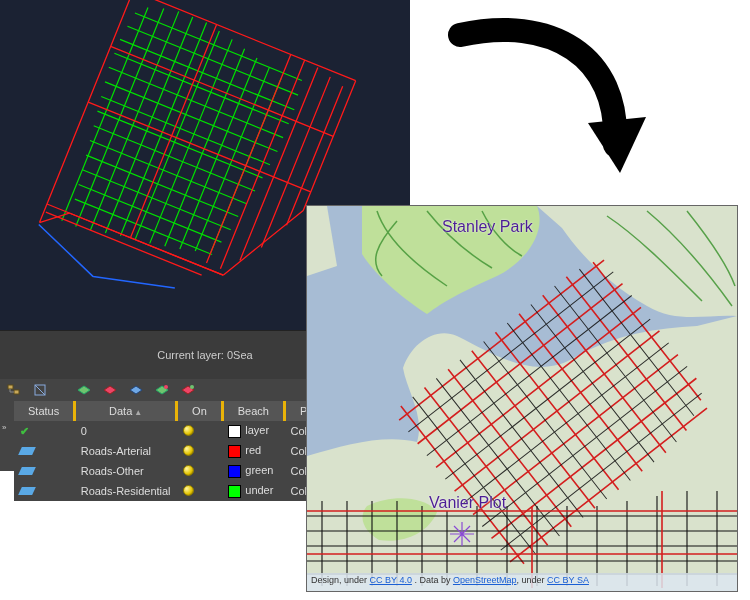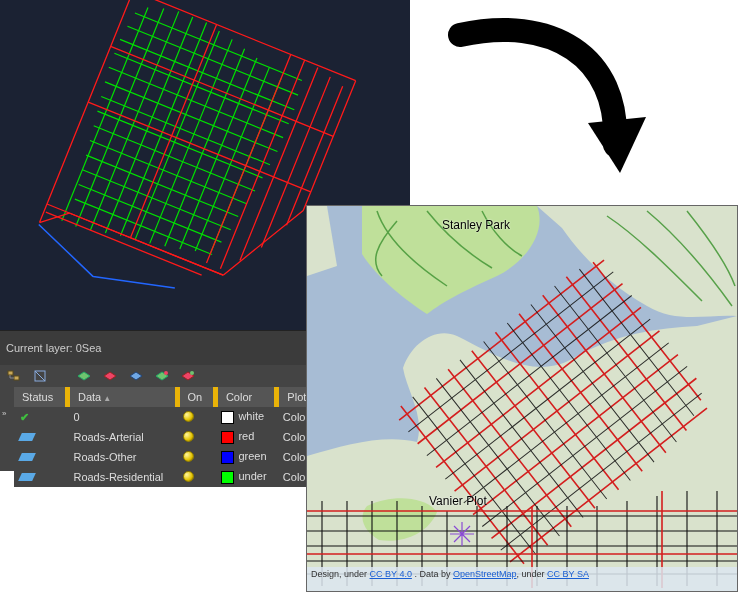--- a/index.html
+++ b/index.html
@@ -1,39 +1,39 @@
 <!DOCTYPE html>
 <html><head>
 <meta charset="utf-8">
 <style>
   html,body{margin:0;padding:0;width:750px;height:600px;background:#fff;font-family:Arial,Helvetica,sans-serif;font-size:11px;position:relative;overflow:hidden}
   .cad-pane{position:absolute;left:0;top:0;width:410px;height:470px;background:#1b2233}
   .cad-canvas{position:absolute;left:0;top:0;width:410px;height:330px}
   .layer-panel{position:absolute;left:0;top:330px;width:410px;height:140px;background:#444;color:#ddd;border-top:1px solid #222}
-  .cur-row{background:#3b3b3b;height:18px;line-height:18px;padding:8px 6px;display:flex;justify-content:flex-start;color:#ccc}
+  .cur-row{background:#3b3b3b;height:18px;line-height:18px;padding:15px 6px;display:flex;justify-content:center;color:#ccc}
   .toolbar{height:22px;display:flex;align-items:center;gap:10px;padding:0 6px;background:#444}
   .tb-ico{width:16px;height:16px;display:flex;align-items:center;justify-content:center}
   .grid{width:100%;border-collapse:collapse}
-  .grid th{background:#555;color:#ddd;text-align:left;font-weight:normal;padding:2px 8px;border-right:5px solid #eab308;height:16px;white-space:nowrap}
+  .grid th{background:#555;color:#ddd;text-align:center;font-weight:normal;padding:2px 14px;border-right:3px solid #eab308;height:16px;white-space:nowrap}
   .grid td{padding:2px 6px;border:0;color:#ddd;height:16px;white-space:nowrap}
   .grid tr.row{background:#444}
   .sort-ico{font-size:8px;margin-left:2px;color:#aaa}
   .swatch{display:inline-block;width:11px;height:11px;border:1px solid #000;vertical-align:middle;margin-right:4px}
   .bulb{width:9px;height:9px;border-radius:50%;background:radial-gradient(circle at 30% 30%,#fff6a0,#e4c400 60%,#6a5700);display:inline-block;border:1px solid #8a7700}
   .layer-ico{display:inline-block;width:14px;height:8px;background:#5aa9e6;transform:skewX(-25deg)}
   .check{color:#3fbf3f;font-weight:bold}
   .lw-bar{display:inline-block;height:3px;background:#ccc;width:30px;vertical-align:middle;margin-right:4px}
   .plot{color:#9a9a9a}
   .chev{position:absolute;left:2px;top:22px;color:#ccc;font-size:8px}
   .map-pane{position:absolute;right:12px;bottom:8px;width:430px;height:385px;background:#aab9cc;border:1px solid #666;overflow:hidden}
-  .map-label{position:absolute;font-size:12px;color:#000000;text-shadow:0 0 2px #fff}
+  .map-label{position:absolute;font-size:16px;color:#4c1d95;text-shadow:0 0 2px #fff}
   .water{fill:#a7bcd4}
   .land{fill:#d9e2cc}
   .park{fill:#bfe09a}
-  .attrib{position:absolute;left:0;right:0;bottom:0;height:24px;background:rgba(220,230,240,.85);font-size:9px;color:#333;padding:0 4px;line-height:14px;overflow:hidden}
+  .attrib{position:absolute;left:0;right:0;bottom:0;height:18px;background:rgba(220,230,240,.85);font-size:9px;color:#333;padding:0 4px;line-height:14px;overflow:hidden}
   .attrib a{color:#1a5fd4;text-decoration:underline}
   .arrow-wrap{position:absolute;left:420px;top:5px;width:250px;height:200px}
 </style>
 </head>
 <body>
 
 <div class="cad-pane">
   <svg class="cad-canvas" viewBox="0 0 410 330">
     <g transform="translate(205,160) rotate(22)">
 
@@ -104,29 +104,29 @@
         </span>
     </div>
     <div style="position:relative">
       <span class="chev">»</span>
       <table class="grid" style="margin-left:14px;width:calc(100% - 14px)">
         <tbody>
             <tr>
           <th>Status</th>
           <th><span>Data</span><span class="sort-ico">▲</span></th>
           <th>On</th>
-          <th>Color</th>
+          <th>Beach</th>
           <th>Plot Style</th>
           <th>Linew</th>
         </tr>
         <tr class="row">
           <td><span class="check">✔</span></td>
           <td>0</td>
           <td><span class="bulb"></span></td>
-          <td><span class="swatch" style="background:#ffffff"></span><span>white</span></td>
+          <td><span class="swatch" style="background:#ffffff"></span><span>layer</span></td>
           <td class="plot">Color_7</td>
           <td><span class="lw-bar"></span><span>D</span></td>
         </tr>
         <tr class="row">
           <td><span class="layer-ico"></span></td>
           <td>Roads-Arterial</td>
           <td><span class="bulb"></span></td>
           <td><span class="swatch" style="background:#ff0000"></span><span>red</span></td>
           <td class="plot">Color_1</td>
           <td><span class="lw-bar"></span><span>0</span></td>

